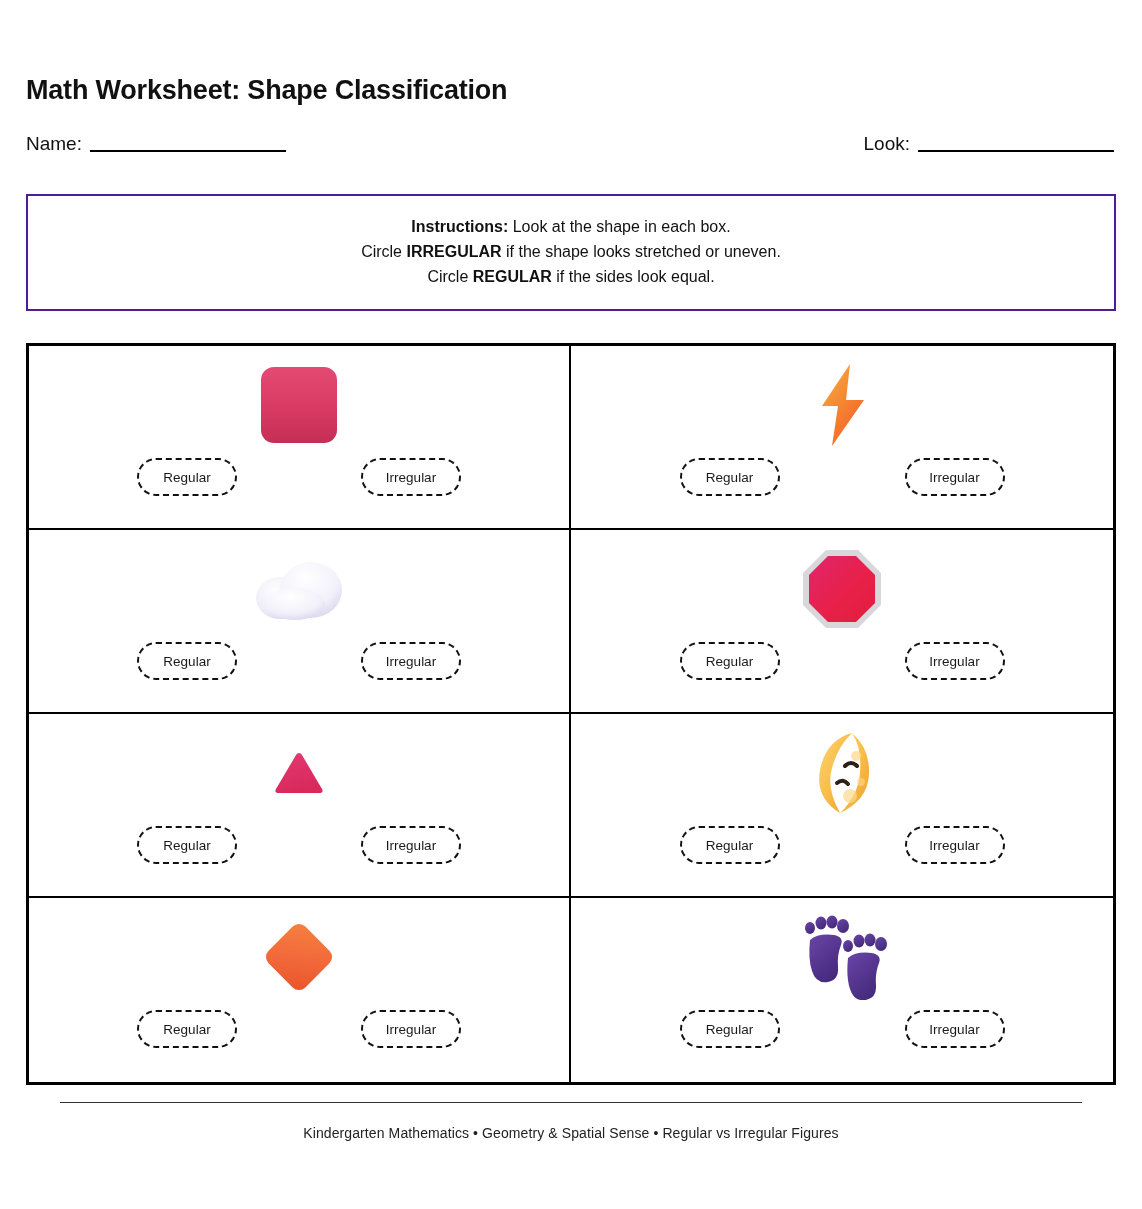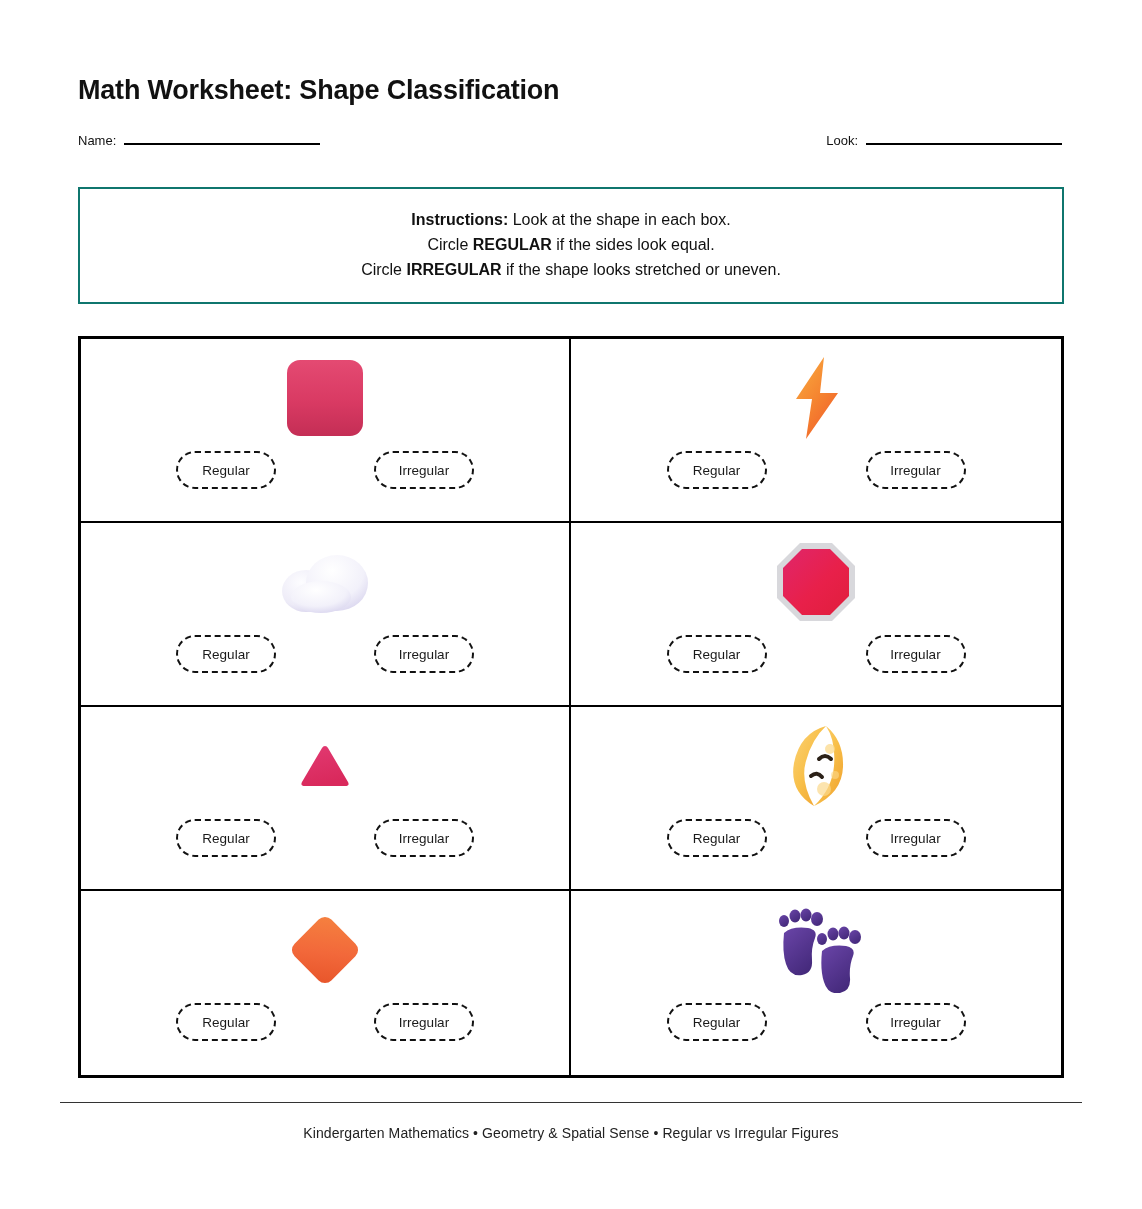--- a/index.html
+++ b/index.html
@@ -15,21 +15,21 @@
     color: #111111;
     position: relative;
     overflow: hidden;
   }
 
   .page {
     position: absolute;
     left: 0; top: 0;
     width: 1142px;
     height: 952px;
-    padding: 0 78px;
+    padding: 0 26px;
   }
 
   
   .worksheet-title {
     font-size: 27px;
     font-weight: bold;
     letter-spacing: -0.2px;
     margin: 0;
     padding-top: 76px;
     line-height: 1.1;
@@ -39,38 +39,38 @@
   .name-date-row {
     display: flex;
     justify-content: space-between;
     align-items: flex-end;
     margin-top: 27px;
     padding-right: 2px;
   }
   .field {
     display: flex;
     align-items: flex-end;
-    font-size: 13px;
+    font-size: 19px;
     color: #111111;
   }
   .field-label { padding-bottom: 1px; }
   .field-rule {
     display: inline-block;
     height: 0;
     border-bottom: 2px solid #000000;
     margin-left: 8px;
     margin-bottom: 4px;
   }
   .rule-name { width: 196px; }
   .rule-date { width: 196px; }
 
   
   .instructions-box {
     margin-top: 38px;
-    border: 2px solid #0f766e;
+    border: 2px solid #4c1d95;
     padding: 18px 20px 20px;
     text-align: center;
     line-height: 1.58;
     font-size: 16px;
     color: #111111;
   }
   .instructions-box .ln { display: block; }
   .instructions-box b { font-weight: bold; }
 
   
@@ -159,24 +159,24 @@
       <span class="field-label">Look:</span>
       <span class="field-rule rule-date"></span>
     </div>
   </div>
 
   <div class="instructions-box">
     <span class="ln">
       <b>Instructions:</b><span> Look at the shape in each box.</span>
     </span>
     <span class="ln">
-      <span>Circle </span><b>REGULAR</b><span> if the sides look equal.</span>
+      <span>Circle </span><b>IRREGULAR</b><span> if the shape looks stretched or uneven.</span>
     </span>
     <span class="ln">
-      <span>Circle </span><b>IRREGULAR</b><span> if the shape looks stretched or uneven.</span>
+      <span>Circle </span><b>REGULAR</b><span> if the sides look equal.</span>
     </span>
   </div>
 
   <div class="shape-grid">
 
     <div class="cell">
       <div class="shape-slot">
         <svg class="shape-art" width="84" height="84" viewBox="0 0 84 84">
           <defs>
             <linearGradient id="gSq" x1="0" y1="0" x2="0" y2="1">

